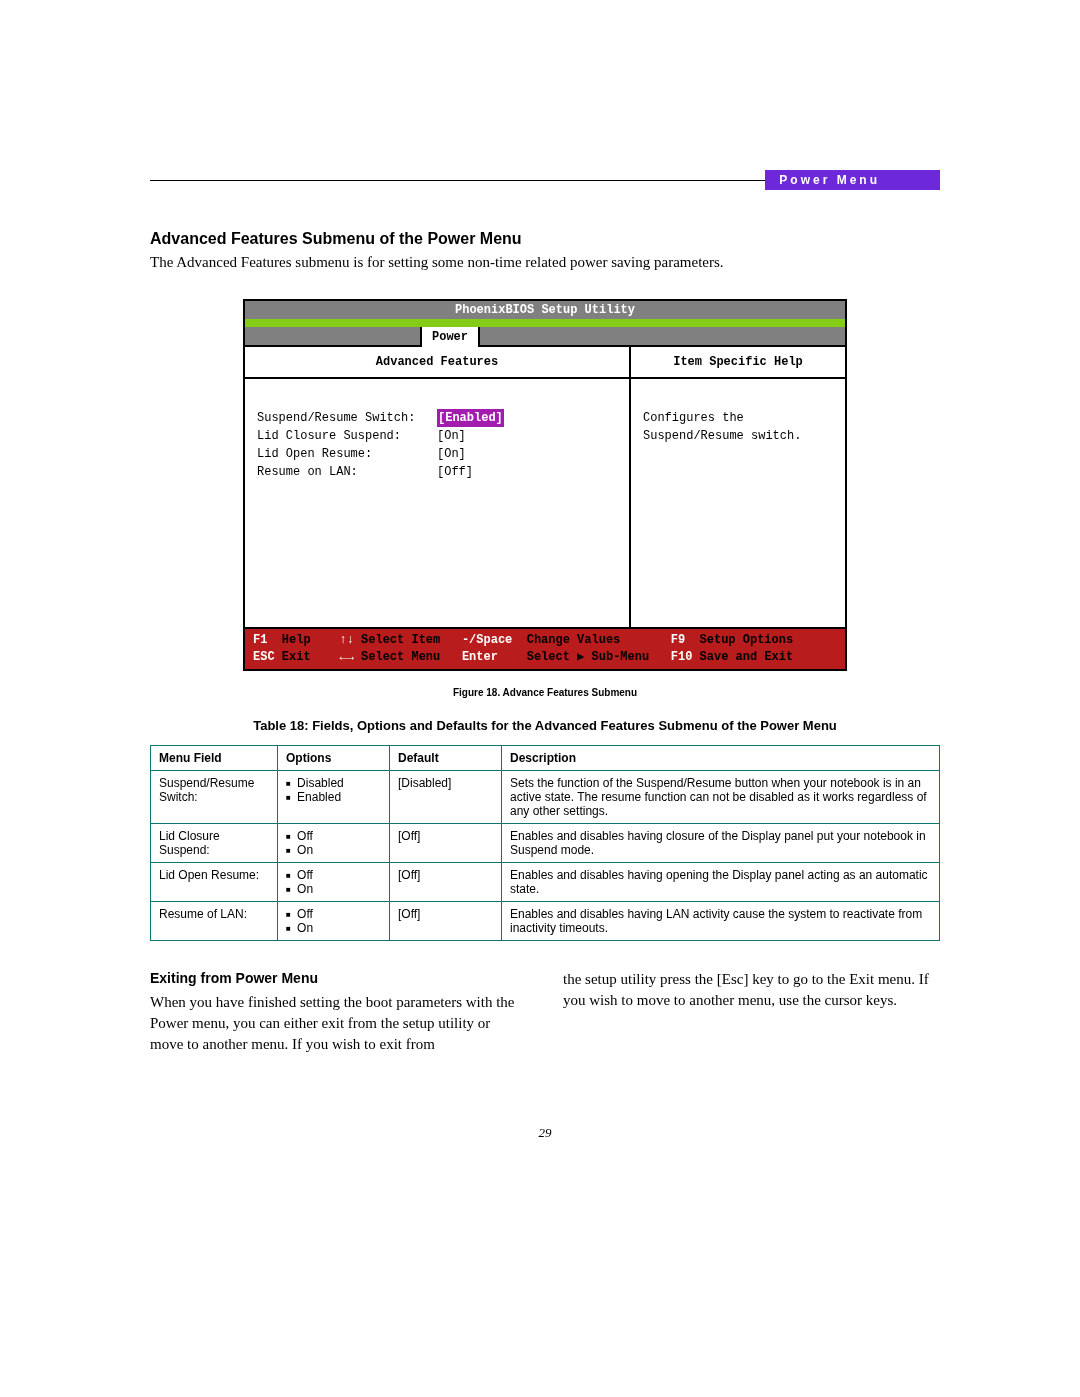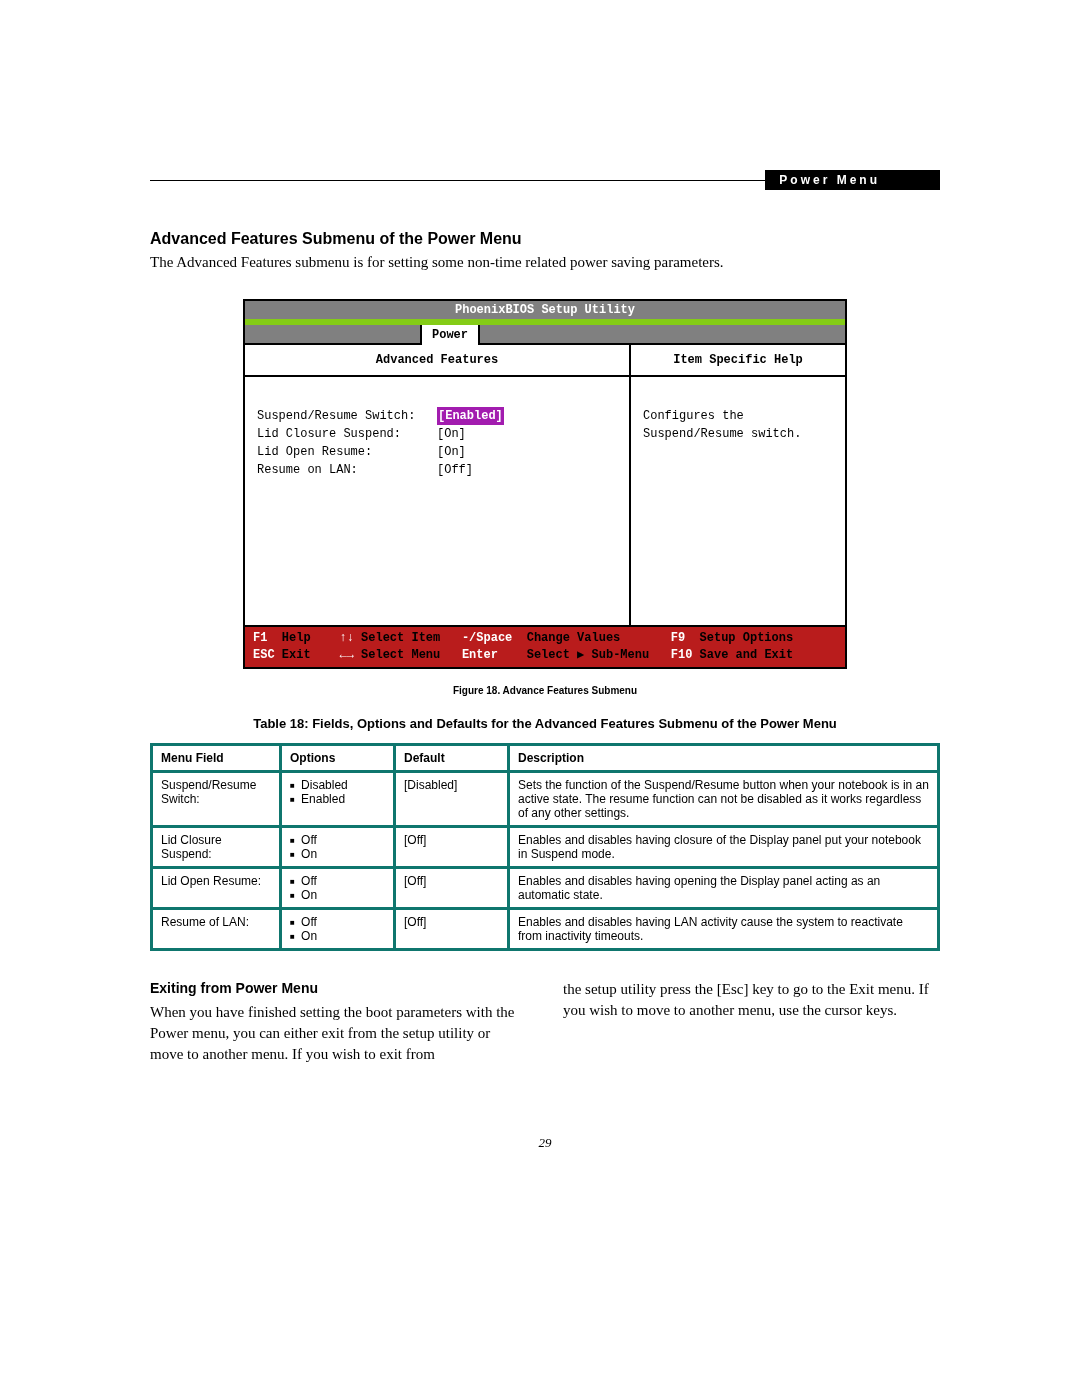--- a/index.html
+++ b/index.html
@@ -16,21 +16,21 @@
   .rule-top {
     display: flex;
     align-items: center;
     margin-bottom: 40px;
   }
   .rule-line {
     flex: 1;
     border-top: 1.5px solid #000;
   }
   .header-tag {
-    background: #000000;
+    background: #6d28d9;
     color: #fff;
     font-family: Arial, Helvetica, sans-serif;
     font-weight: bold;
     font-size: 12px;
     letter-spacing: 3px;
     padding: 3px 60px 3px 14px;
     margin-left: 0;
   }
   h2.section {
     font-family: Arial, Helvetica, sans-serif;
@@ -52,21 +52,21 @@
     font-family: 'Courier New', Courier, monospace;
     font-size: 12px;
     color: #000;
   }
   .bios-title {
     background: #808080;
     color: #fff;
     text-align: center;
     font-weight: bold;
     padding: 2px 0;
-    border-bottom: 6px solid #84cc16;
+    border-bottom: 8px solid #84cc16;
   }
   .bios-tabbar {
     background: #808080;
     border-bottom: 2px solid #000;
     display: flex;
     align-items: stretch;
     height: 18px;
   }
   .tab-spacer {
     width: 175px;
@@ -161,21 +161,21 @@
     margin: 11px 0 12px 0;
   }
 
   table.opts {
     width: 100%;
     border-collapse: collapse;
     font-family: Arial, Helvetica, sans-serif;
     font-size: 12px;
   }
   table.opts th, table.opts td {
-    border: 3px solid #0f766e;
+    border: 1px solid #0f766e;
     padding: 5px 8px;
     text-align: left;
     vertical-align: top;
   }
   table.opts th {
     font-weight: bold;
   }
   .col-menu { width: 110px; }
   .col-opt  { width: 95px; }
   .col-def  { width: 95px; }

